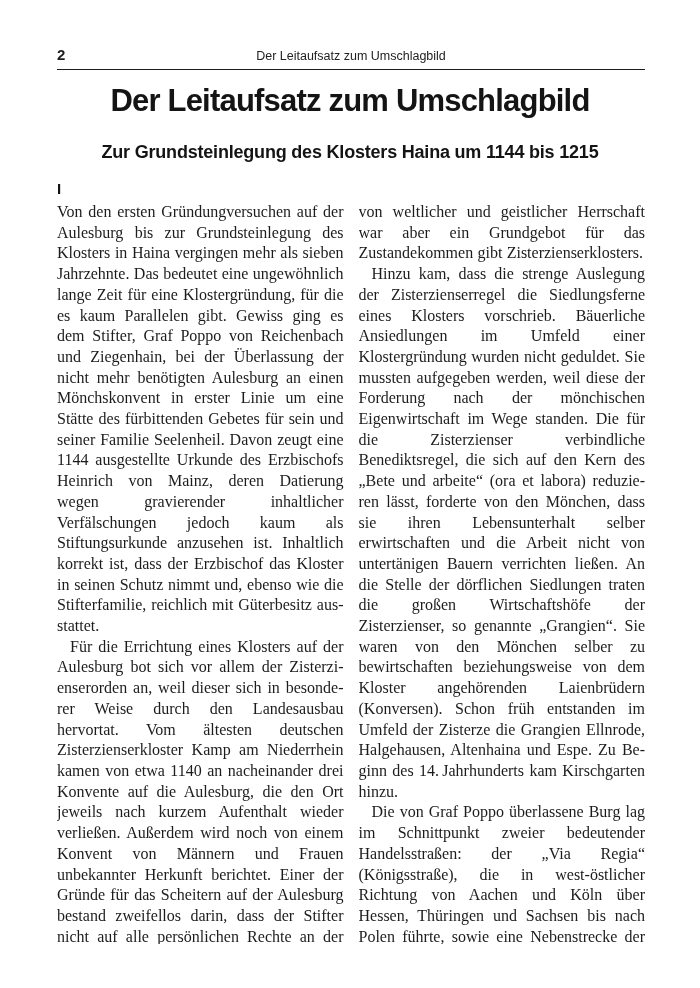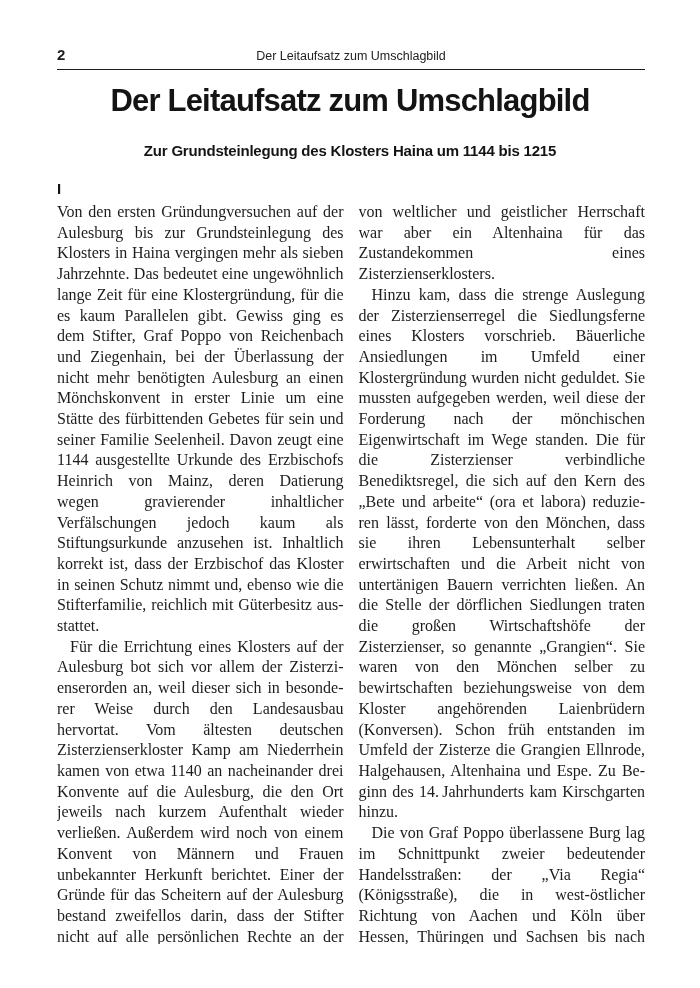--- a/index.html
+++ b/index.html
@@ -39,21 +39,21 @@
     position: absolute; top: 83px; left: 0; right: 0;
     margin: 0; text-align: center;
     font-family: "Liberation Sans", "DejaVu Sans", sans-serif;
     font-weight: 700; font-size: 31px; letter-spacing: -0.8px;
     color: #141414;
   }
   .subtitle {
     position: absolute; top: 142px; left: 0; right: 0;
     margin: 0; text-align: center;
     font-family: "Liberation Sans", "DejaVu Sans", sans-serif;
-    font-weight: 700; font-size: 15px; letter-spacing: -0.2px;
+    font-weight: 700; font-size: 18px; letter-spacing: -0.2px;
     color: #141414;
   }
   .section-marker {
     position: absolute; top: 180px; left: 57px;
     font-family: "Liberation Sans", "DejaVu Sans", sans-serif;
     font-weight: 700; font-size: 15px; color: #141414;
   }
   
   .columns {
     position: absolute; top: 202px; left: 57px; right: 55px;
@@ -89,19 +89,19 @@
   <h2 class="subtitle">Zur Grundsteinlegung des Klosters Haina um 1144 bis 1215</h2>
 
   <div class="section-marker">I</div>
 
   <div class="columns">
     <div class="col" id="col-left">
         <p class="para"><span>Von den ersten Gründungversuchen auf der Aulesburg bis zur Grundsteinlegung des Klosters in Haina vergingen mehr als sieben Jahrzehnte. Das bedeutet eine ungewöhnlich lange Zeit für eine Klostergründung, für die es kaum Parallelen gibt. Gewiss ging es dem Stifter, Graf Poppo von Reichenbach und Zie­genhain, bei der Überlassung der nicht mehr benötigten Aulesburg an einen Mönchskon­vent in erster Linie um eine Stätte des für­bittenden Gebetes für sein und seiner Familie Seelenheil. Davon zeugt eine 1144 ausge­stellte Urkunde des Erzbischofs Heinrich von Mainz, deren Datierung wegen gravierender inhaltlicher Verfälschungen jedoch kaum als Stiftungsurkunde anzusehen ist. Inhaltlich korrekt ist, dass der Erzbischof das Kloster in seinen Schutz nimmt und, ebenso wie die Stifterfamilie, reichlich mit Güterbesitz aus­stattet.</span></p>
         <p class="para indent"><span>Für die Errichtung eines Klosters auf der Aulesburg bot sich vor allem der Zisterzi­enserorden an, weil dieser sich in besonde­rer Weise durch den Landesausbau hervortat. Vom ältesten deutschen Zisterzienserklos­ter Kamp am Niederrhein kamen von etwa 1140 an nacheinander drei Konvente auf die Aulesburg, die den Ort jeweils nach kurzem Aufenthalt wieder verließen. Außerdem wird noch von einem Konvent von Männern und Frauen unbekannter Herkunft berichtet. Einer der Gründe für das Scheitern auf der Aules­burg bestand zweifellos darin, dass der Stif­ter nicht auf alle persönlichen Rechte an der Klostergründung verzichten wollte. Freiheit</span></p>
       </div>
     <div class="col" id="col-right">
-        <p class="para"><span>von weltlicher und geistlicher Herrschaft war aber ein Altenhaina für das Zustandekom­men eines Zisterzienserklosters.</span></p>
+        <p class="para"><span>von weltlicher und geistlicher Herrschaft war aber ein Grundgebot für das Zustandekom­men gibt Zisterzienserklosters.</span></p>
         <p class="para indent"><span>Hinzu kam, dass die strenge Auslegung der Zisterzienserregel die Siedlungsferne eines Klosters vorschrieb. Bäuerliche Ansiedlun­gen im Umfeld einer Klostergründung wur­den nicht geduldet. Sie mussten aufgege­ben werden, weil diese der Forderung nach der mönchischen Eigenwirtschaft im Wege standen. Die für die Zisterzienser verbindli­che Benediktsregel, die sich auf den Kern des „Bete und arbeite“ </span><span class="it">(ora et labora)</span><span> reduzie­ren lässt, forderte von den Mönchen, dass sie ihren Lebensunterhalt selber erwirtschaften und die Arbeit nicht von untertänigen Bau­ern verrichten ließen. An die Stelle der dörf­lichen Siedlungen traten die großen Wirt­schaftshöfe der Zisterzienser, so genannte „</span><span class="it">Grangien</span><span>“. Sie waren von den Mönchen selber zu bewirtschaften beziehungsweise von dem Kloster angehörenden Laienbrü­dern (</span><span class="it">Konversen</span><span>). Schon früh entstanden im Umfeld der Zisterze die Grangien Ellnrode, Halgehausen, Altenhaina und Espe. Zu Be­ginn des 14. Jahrhunderts kam Kirschgarten hinzu.</span></p>
         <p class="para indent"><span>Die von Graf Poppo überlassene Burg lag im Schnittpunkt zweier bedeutender Handels­straßen: der „</span><span class="it">Via Regia</span><span>“ (Königsstraße), die in west-östlicher Richtung von Aachen und Köln über Hessen, Thüringen und Sachsen bis nach Polen führte, sowie eine Nebenstre­cke der vom Rhein-Main-Gebiet in nördlicher Richtung nach Bremen führenden „</span></p>
       </div>
   </div>
 
 </div>
 
 </body></html>

